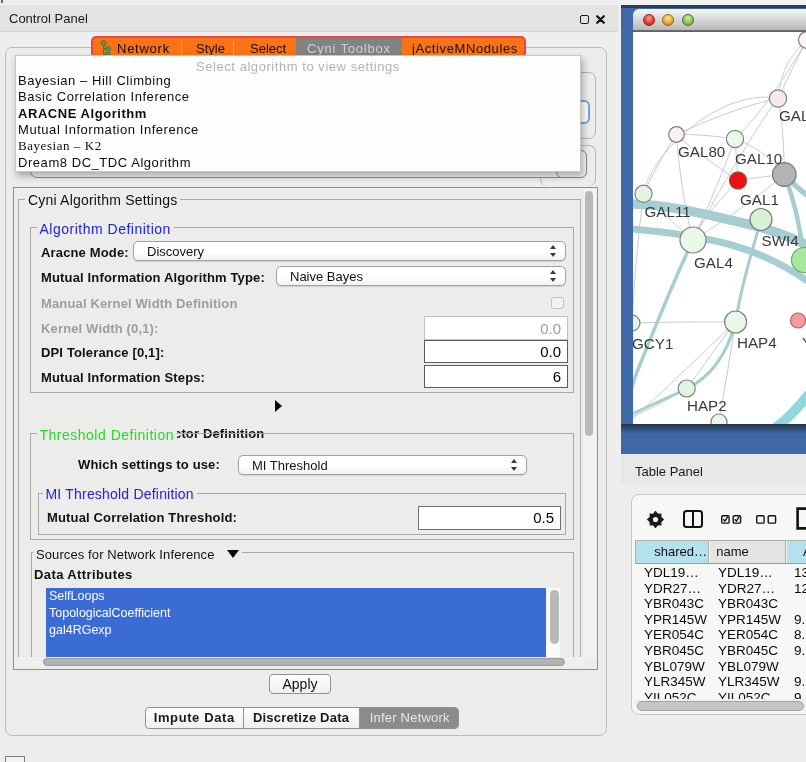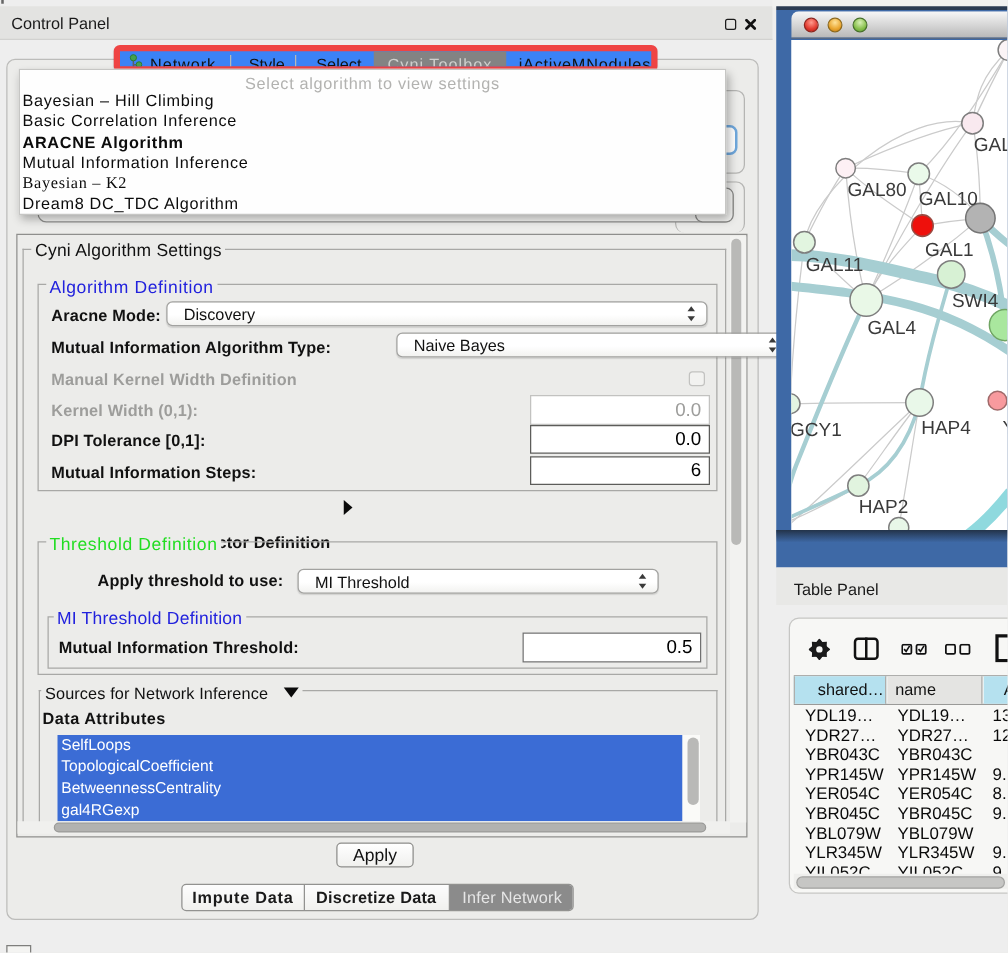--- a/index.html
+++ b/index.html
@@ -30,21 +30,21 @@
 <div class="abs" style="left:0;top:5px;width:618px;height:27px;background:#e3e3e1;border-bottom:1px solid #d2d2d0;"></div>
 <div class="abs" style="left:9px;top:11px;font-size:13px;color:#1a1a1a;">Control Panel</div>
 
 <div class="abs" style="left:580px;top:15px;width:9px;height:9px;border:1.5px solid #1c1c1c;border-radius:2px;"></div>
 <svg class="abs" style="left:596px;top:15px;" width="9" height="9" viewBox="0 0 9 9">
   <path d="M1.2 1.2 L7.8 7.8 M7.8 1.2 L1.2 7.8" stroke="#111" stroke-width="2.2" stroke-linecap="round"></path>
 </svg>
 
 <div class="abs" style="left:5px;top:47px;width:602px;height:689px;background:#ececea;border:1px solid #bcbcba;border-radius:7px;"></div>
 
-<div class="abs" id="toptabs" style="left:91px;top:36px;width:435px;height:22px;background:#3b82f6;border:5px solid #ef4444;border-radius:5px;box-shadow:0 1px 1px rgba(0,0,0,0.1);overflow:hidden;text-decoration:underline;">
+<div class="abs" id="toptabs" style="left:91px;top:36px;width:435px;height:22px;background:#f97316;border:2px solid #ef4444;border-radius:5px;box-shadow:0 1px 1px rgba(0,0,0,0.1);overflow:hidden;text-decoration:underline;">
   <svg class="abs" style="left:6px;top:2px;" width="12" height="17" viewBox="0 0 12 17">
     <path d="M4.7 5 L4.7 14.7 M4.7 8.7 L8.3 8.7 M4.7 14.7 L8 14.7" stroke="#5a5f6b" stroke-width="1.2" fill="none"></path>
     <circle cx="4.7" cy="3.2" r="2.5" fill="#44a14e" stroke="#2c7a36" stroke-width="0.8"></circle>
     <circle cx="9.2" cy="8.7" r="2.3" fill="#44a14e" stroke="#2c7a36" stroke-width="0.8"></circle>
     <circle cx="9" cy="14.3" r="2.3" fill="#44a14e" stroke="#2c7a36" stroke-width="0.8"></circle>
   </svg>
   <div class="abs" style="left:24px;top:3px;font-size:13px;letter-spacing:0.75px;color:#111;">Network</div>
   <div class="abs" style="left:88px;top:3px;width:1px;height:16px;background:#b9b9b7;"></div>
   <div class="abs" style="left:103px;top:3px;font-size:13px;color:#111;">Style</div>
   <div class="abs" style="left:140px;top:3px;width:1px;height:16px;background:#b9b9b7;"></div>
@@ -75,21 +75,21 @@
   <div class="lbl abs" style="left:41px;top:245px;">Aracne Mode:</div>
   <div class="combo" style="left:133px;top:241px;width:433px;height:20px;">
     <span class="ctext">Discovery</span>
     <span class="steppers">
         <span class="stepup"></span>
         <span class="stepdn"></span>
       </span>
   </div>
 
   <div class="lbl abs" style="left:41px;top:270px;">Mutual Information Algorithm Type:</div>
-  <div class="combo" style="left:276px;top:266px;width:314px;height:20px;margin-left:41px;">
+  <div class="combo" style="left:276px;top:266px;width:290px;height:20px;">
     <span class="ctext">Naive Bayes</span>
     <span class="steppers">
         <span class="stepup"></span>
         <span class="stepdn"></span>
       </span>
   </div>
 
   <div class="lbl dis abs" style="left:41px;top:296px;">Manual Kernel Width Definition</div>
   <div class="abs" style="left:551px;top:297px;width:13px;height:12px;border:1px solid #c2c2c0;border-radius:3px;background:#f2f2f0;"></div>
 
@@ -101,45 +101,44 @@
 
   <div class="lbl abs" style="left:41px;top:370px;">Mutual Information Steps:</div>
   <div class="field" style="left:424px;top:365px;width:144px;height:23px;border:1.5px solid #5c5c5a;line-height:21px;color:#000;">6</div>
 
   <div class="abs" style="left:41px;top:398px;font-size:13px;font-weight:bold;letter-spacing:0.15px;color:#111;margin-top:28px;">Hub/Transcription Factor Definition</div>
   <div class="abs" style="left:275px;top:400px;width:0;height:0;border-top:6.5px solid transparent;border-bottom:6.5px solid transparent;border-left:7.5px solid #0a0a0a;"></div>
 
   <div class="fs" style="left:30px;top:433px;width:544px;height:107px;"></div>
   <div class="fstitle" style="left:36.5px;top:427px;color:#22dd22;letter-spacing:0.5px;">Threshold Definition</div>
 
-  <div class="lbl abs" style="left:78px;top:457px;">Apply threshold to use:</div>
+  <div class="lbl abs" style="left:78px;top:457px;">Which settings to use:</div>
   <div class="combo" style="left:238px;top:455px;width:289px;height:20px;">
     <span class="ctext">MI Threshold</span>
     <span class="steppers">
         <span class="stepup"></span>
         <span class="stepdn"></span>
       </span>
   </div>
 
   <div class="fs" style="left:38px;top:493px;width:528px;height:42px;"></div>
   <div class="fstitle" style="left:42.5px;top:486px;color:#2222dd;">MI Threshold Definition</div>
 
-  <div class="lbl abs" style="left:47px;top:510px;">Mutual Information Threshold:</div>
+  <div class="lbl abs" style="left:47px;top:510px;">Mutual Correlation Threshold:</div>
   <div class="field" style="left:418px;top:506px;width:143px;height:24px;border:1.5px solid #707070;line-height:22px;color:#000;">0.5</div>
 
   <div class="fstop" style="left:31px;top:552px;width:543px;"></div>
   <div class="abs" style="left:31px;top:552px;width:543px;height:108px;border-left:1px solid #a8a8a6;border-right:1px solid #a8a8a6;"></div>
   <div class="fstitle" style="left:33px;top:547px;font-size:13px;letter-spacing:0.1px;color:#111;">Sources for Network Inference <span style="margin-left:9px;display:inline-block;width:0;height:0;border-left:6.5px solid transparent;border-right:6.5px solid transparent;border-top:8.5px solid #0a0a0a;vertical-align:1px;"></span></div>
 
   <div class="lbl abs" style="left:34px;top:567px;letter-spacing:0.4px;">Data Attributes</div>
 
   <div class="abs" style="left:46px;top:587.5px;width:500px;height:69px;background:#3b6cd5;overflow:hidden;">
     <div style="height:17.2px;padding:1.5px 0 0 3px;font-size:12.5px;color:#fff;">SelfLoops</div>
     <div style="height:17.2px;padding:1.5px 0 0 3px;font-size:12.5px;color:#fff;">TopologicalCoefficient</div>
-    <div style="height:17.2px;padding:1.5px 0 0 3px;font-size:12.5px;color:#fff;">BetweennessCentrality</div>
     <div style="height:17.2px;padding:1.5px 0 0 3px;font-size:12.5px;color:#fff;">gal4RGexp</div>
   </div>
   <div class="abs" style="left:546px;top:587.5px;width:14px;height:69px;background:#fafaf8;"></div>
   <div class="abs" style="left:549.5px;top:589.5px;width:9px;height:54px;background:#b9b9b7;border-radius:4.5px;"></div>
 </div>
 
 <div class="abs" style="left:14px;top:657px;width:570px;height:10px;background:#f0f0ee;"></div>
 <div class="abs" style="left:43px;top:658px;width:522px;height:8px;background:#b2b2b0;border-radius:4px;border:1px solid #9a9a98;"></div>
 
 <div class="abs" style="left:269px;top:674px;width:62px;height:20px;background:linear-gradient(#ffffff,#f0f0ee);border:1px solid #8f8f8d;border-radius:4px;text-align:center;font-size:14px;color:#111;line-height:19px;">Apply</div>

